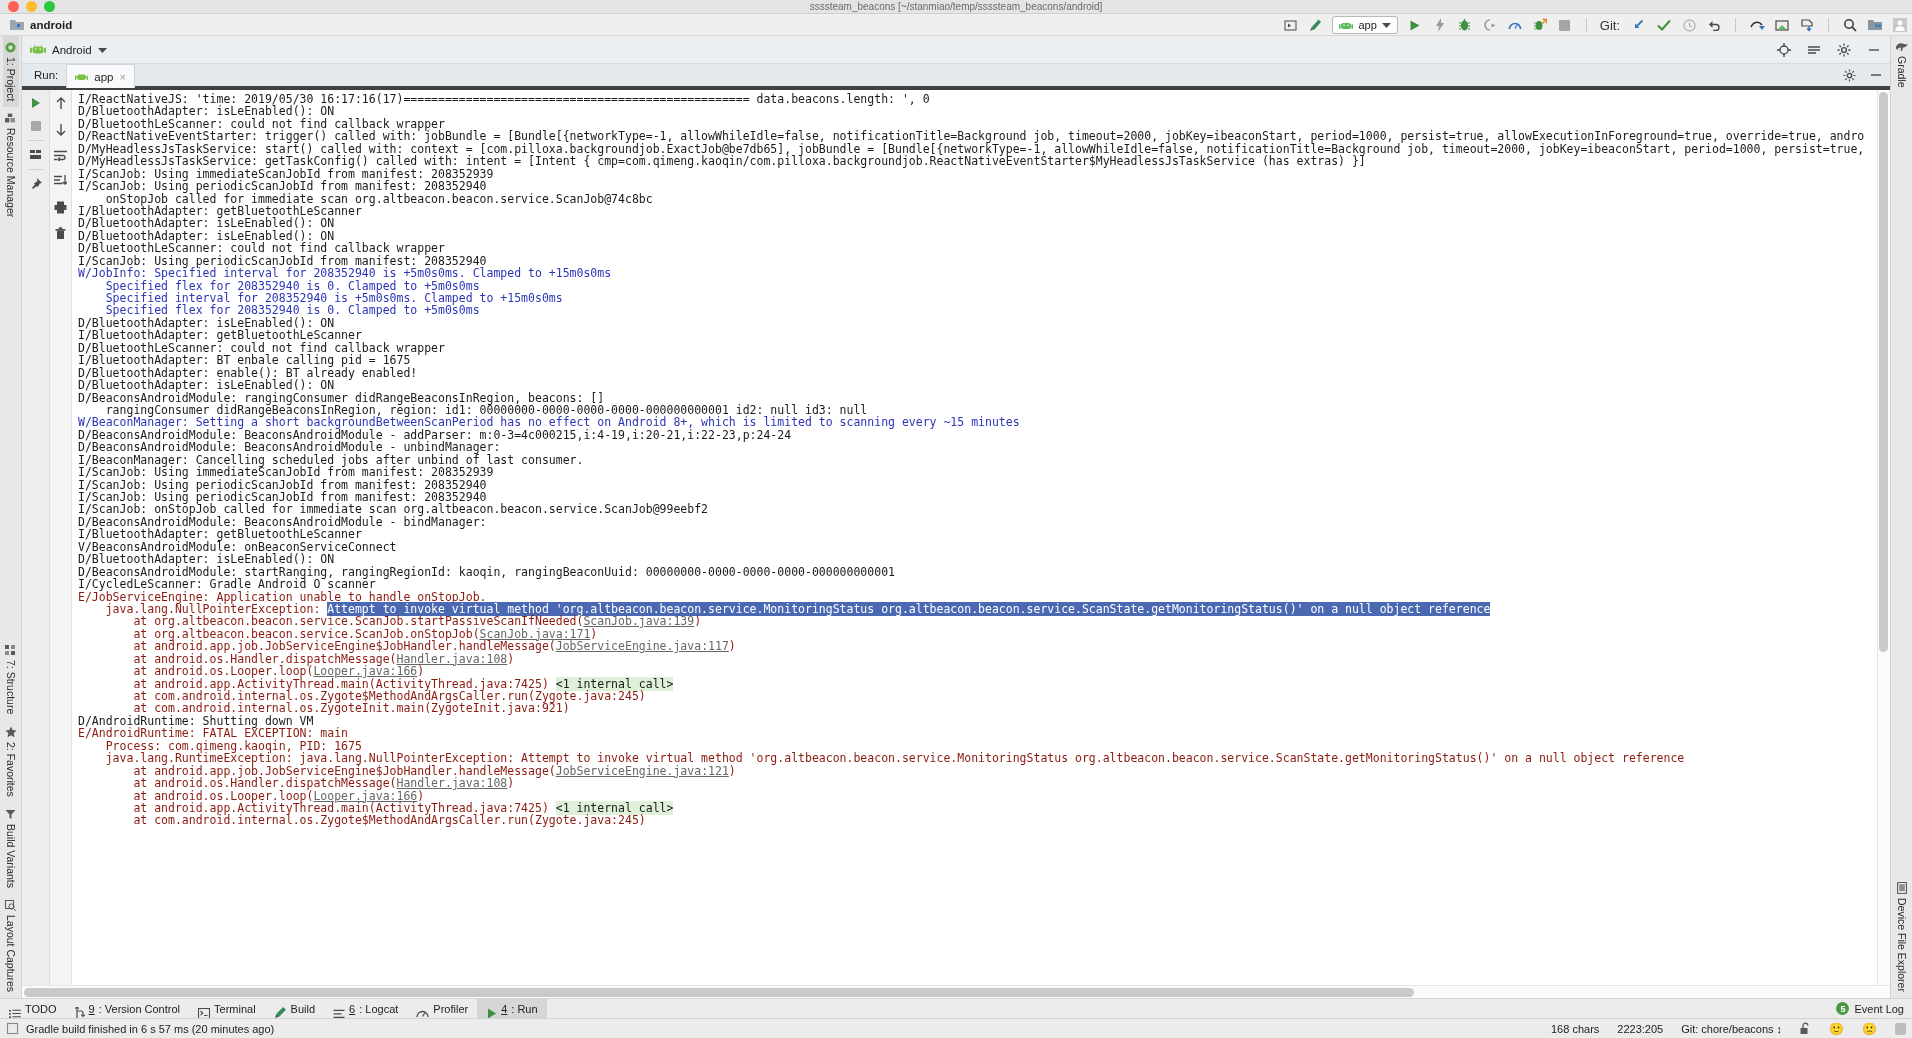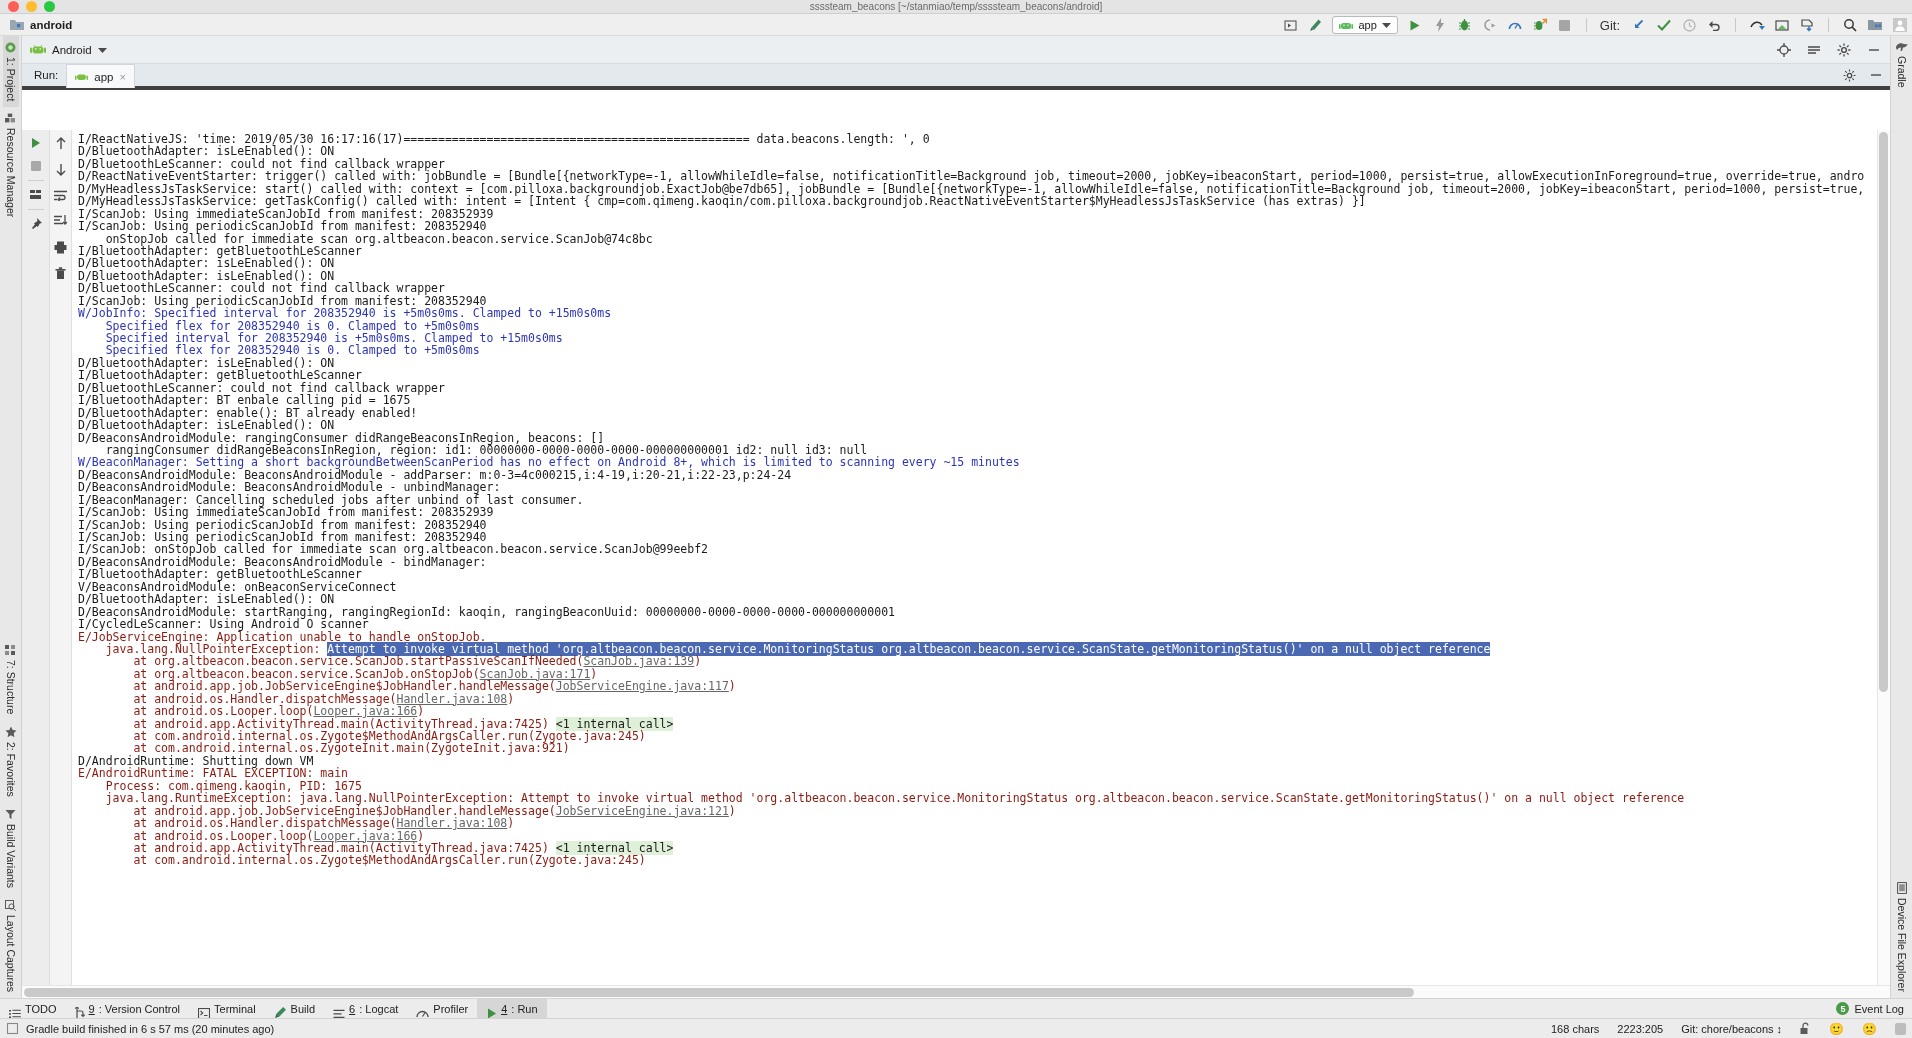--- a/index.html
+++ b/index.html
@@ -51,21 +51,21 @@
   
   .runwin { flex:1; display:flex; flex-direction:column; min-height:0; background:#fff; }
   .runhdr { height:26px; background:#e4e9ee; display:flex; align-items:center; border-bottom:4px solid #404040;
      position:relative; }
   .runhdr .runlbl { font-size:11.5px; padding:0 8px 0 12px; color:#222; }
   .runtab { height:24px; display:flex; align-items:center; gap:6px; padding:0 8px; background:#f7f9fa;
     border:1px solid #d2d6da; border-bottom:none; font-size:11.5px; margin-top:2px; }
   .runtab .x { color:#9a9a9a; font-size:11px; }
   .runhdr .hright { position:absolute; right:6px; display:flex; align-items:center; gap:11px; }
 
-  .runbody { flex:1; display:flex; min-height:0;margin-top:40px; }
+  .runbody { flex:1; display:flex; min-height:0; }
   .rungutter { width:28px; background:#ededed; border-right:1px solid #dcdcdc; display:flex; flex-direction:column;
       align-items:center; padding-top:3px; gap:3px; }
   .rungutter2 { width:22px; background:#f4f4f4; border-right:1px solid #e0e0e0; display:flex; flex-direction:column;
       align-items:center; padding-top:3px; gap:6px; }
   .gb { width:20px; height:20px; display:flex; align-items:center; justify-content:center; font-size:12px; color:#555; }
   .gsep { width:16px; height:1px; background:#d0d0d0; margin:1px 0; }
 
   .console { flex:1; position:relative; background:#ffffff; overflow:hidden;
       font-family:"DejaVu Sans Mono", monospace; font-size:11.5px; line-height:12.45px; }
   .conscroll { padding:3px 0 0 6px; }
@@ -507,21 +507,21 @@
                 <div class="ln c-d">I/BeaconManager: Cancelling scheduled jobs after unbind of last consumer.</div>
                 <div class="ln c-d">I/ScanJob: Using immediateScanJobId from manifest: 208352939</div>
                 <div class="ln c-d">I/ScanJob: Using periodicScanJobId from manifest: 208352940</div>
                 <div class="ln c-d">I/ScanJob: Using periodicScanJobId from manifest: 208352940</div>
                 <div class="ln c-d">I/ScanJob: onStopJob called for immediate scan org.altbeacon.beacon.service.ScanJob@99eebf2</div>
                 <div class="ln c-d">D/BeaconsAndroidModule: BeaconsAndroidModule - bindManager:</div>
                 <div class="ln c-d">I/BluetoothAdapter: getBluetoothLeScanner</div>
                 <div class="ln c-d">V/BeaconsAndroidModule: onBeaconServiceConnect</div>
                 <div class="ln c-d">D/BluetoothAdapter: isLeEnabled(): ON</div>
                 <div class="ln c-d">D/BeaconsAndroidModule: startRanging, rangingRegionId: kaoqin, rangingBeaconUuid: 00000000-0000-0000-0000-000000000001</div>
-                <div class="ln c-d">I/CycledLeScanner: Using Android O scanner</div>
+                <div class="ln c-d">I/CycledLeScanner: Gradle Android O scanner</div>
                 <div class="ln c-e">E/JobServiceEngine: Application unable to handle onStopJob.</div>
                 <div class="ln c-e">    java.lang.NullPointerException: <span class="sel">Attempt to invoke virtual method 'org.altbeacon.beacon.service.MonitoringStatus org.altbeacon.beacon.service.ScanState.getMonitoringStatus()' on a null object reference</span></div>
                 <div class="ln c-e lnrel">        at org.altbeacon.beacon.service.ScanJob.startPassiveScanIfNeeded(<span class="lnk">ScanJob.java:139</span>)</div>
                 <div class="ln c-e lnrel">        at org.altbeacon.beacon.service.ScanJob.onStopJob(<span class="lnk">ScanJob.java:171</span>)</div>
                 <div class="ln c-e lnrel">        at android.app.job.JobServiceEngine$JobHandler.handleMessage(<span class="lnk">JobServiceEngine.java:117</span>)</div>
                 <div class="ln c-e lnrel">        at android.os.Handler.dispatchMessage(<span class="lnk">Handler.java:108</span>)</div>
                 <div class="ln c-e lnrel">        at android.os.Looper.loop(<span class="lnk">Looper.java:166</span>)</div>
                 <div class="ln c-e lnrel">        at android.app.ActivityThread.main(ActivityThread.java:7425) <span class="grn">&lt;1 internal call&gt;</span></div>
                 <div class="ln c-e lnrel">        at com.android.internal.os.Zygote$MethodAndArgsCaller.run(Zygote.java:245)</div>
                 <div class="ln c-e lnrel">        at com.android.internal.os.ZygoteInit.main(ZygoteInit.java:921)</div>

